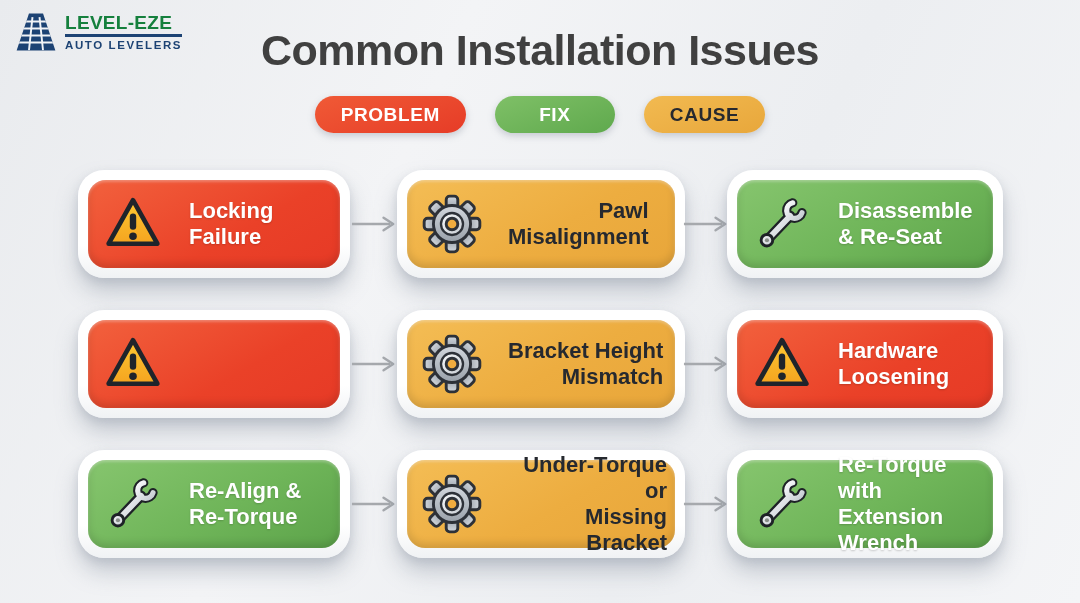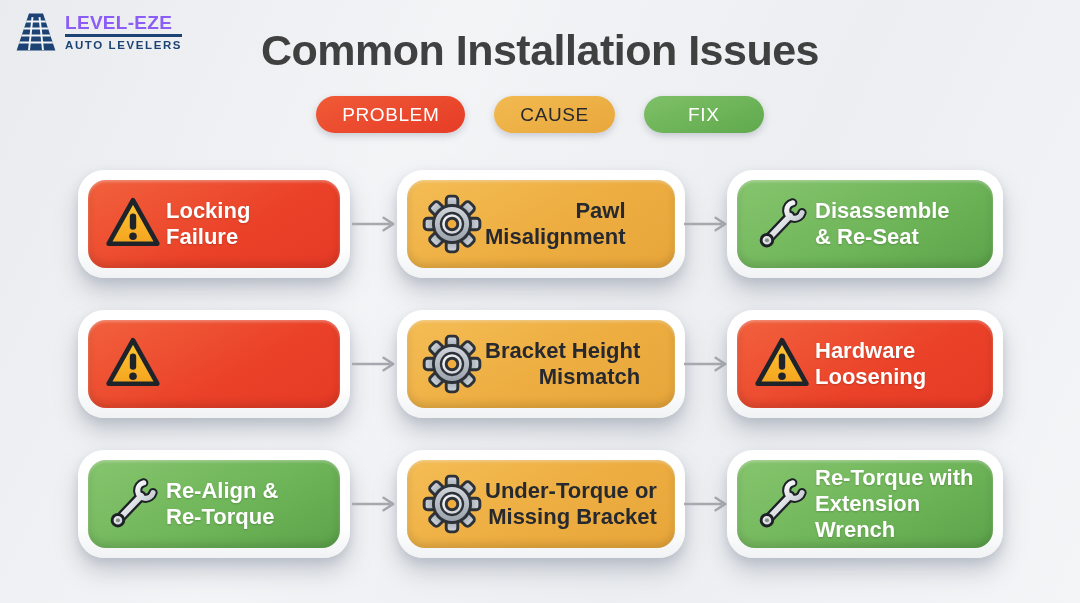--- a/index.html
+++ b/index.html
@@ -8,38 +8,38 @@
     position:relative;
     overflow:hidden;
     font-family:"Liberation Sans", sans-serif;
     background:linear-gradient(115deg,#e9ebee 0%,#f3f4f6 35%,#eceef1 65%,#f4f5f7 100%);
   }
 
   
   .logo { position:absolute; top:10px; left:14px; display:flex; align-items:center; gap:7px; }
   .logo-text { display:flex; flex-direction:column; }
   .logo-brand {
-    font-size:19px; font-weight:700; color:#8b5cf6; letter-spacing:.3px;
+    font-size:19px; font-weight:700; color:#15803d; letter-spacing:.3px;
     border-bottom:3px solid #1d4374; padding-bottom:1px; line-height:1.05;
   }
   .logo-tagline { font-size:11.5px; font-weight:700; color:#1d4374; letter-spacing:1.6px; margin-top:2px;text-align:right; }
 
   .page-title {
     position:absolute; top:26px; left:0; width:100%;
     text-align:center; font-size:43px; font-weight:700;
     color:#404040; letter-spacing:-.5px;
   }
 
   
   .legend { position:absolute; top:96px; left:0; width:100%;
     display:flex; justify-content:center; gap:29px; }
   .pill {
     min-width:120px; height:37px; padding:0 26px; border-radius:19px;
     display:flex; align-items:center; justify-content:center;
-    font-size:19px; font-weight:400; letter-spacing:.6px;
+    font-size:19px; font-weight:700; letter-spacing:.6px;
     box-shadow:0 3px 7px rgba(120,130,145,.35);
   }
   .pill-problem { background:linear-gradient(160deg,#f05a36,#e63c27); color:#fff; }
   .pill-cause   { background:linear-gradient(160deg,#f2ba51,#e8a73b); color:#27292f; }
   .pill-fix     { background:linear-gradient(160deg,#7fc067,#5fa94d); color:#fff; }
 
   
   .board {
     position:absolute; left:78px; top:170px;
     display:grid;
@@ -47,21 +47,21 @@
     grid-template-rows:108px 108px 108px;
     row-gap:32px;
   }
   .card {
     background:linear-gradient(180deg,#ffffff 70%,#f0f2f4);
     border-radius:26px; padding:10px;
     box-shadow:0 14px 22px rgba(138,148,163,.42), 0 4px 8px rgba(138,148,163,.25);
   }
   .card-inner {
     height:100%; border-radius:18px;
-    display:flex; align-items:center; gap:4px; padding:0 8px 0 16px;
+    display:flex; align-items:center; gap:27px; padding:0 8px 0 16px;
     box-shadow:inset 0 2px 3px rgba(255,255,255,.30), inset 0 -4px 8px rgba(0,0,0,.14);
   }
   .bg-problem { background:linear-gradient(150deg,#f2613d 0%,#ea4128 60%,#e63a26 100%); }
   .bg-cause   { background:linear-gradient(150deg,#f4bd55 0%,#edad40 55%,#e8a63a 100%); }
   .bg-fix     { background:linear-gradient(150deg,#86c56e 0%,#6fb559 55%,#5ca34a 100%); }
 
   .icon-box { flex:0 0 58px; width:58px; height:64px;
     display:flex; align-items:center; justify-content:center; }
   .icon-box svg { width:58px; height:64px; overflow:visible; }
 
@@ -113,22 +113,22 @@
   <div class="logo-text">
     <span class="logo-brand">LEVEL-EZE</span>
     <span class="logo-tagline">AUTO LEVELERS</span>
   </div>
 </div>
 
 <h1 class="page-title">Common Installation Issues</h1>
 
 <div class="legend">
   <div class="pill pill-problem">PROBLEM</div>
+  <div class="pill pill-fix">FIX</div>
   <div class="pill pill-cause">CAUSE</div>
-  <div class="pill pill-fix">FIX</div>
 </div>
 
 <div class="board">
 
   <div class="card">
     <div class="card-inner bg-problem">
       <span class="icon-box">
   <svg viewBox="0 0 100 100">
     <path d="M50 9 L92 84 H8 Z" fill="url(#warnGrad)" stroke="#1f242b" stroke-width="8" stroke-linejoin="round"></path>
     <rect x="44.5" y="32" width="11" height="28" rx="5.5" fill="#1f242b"></rect>

